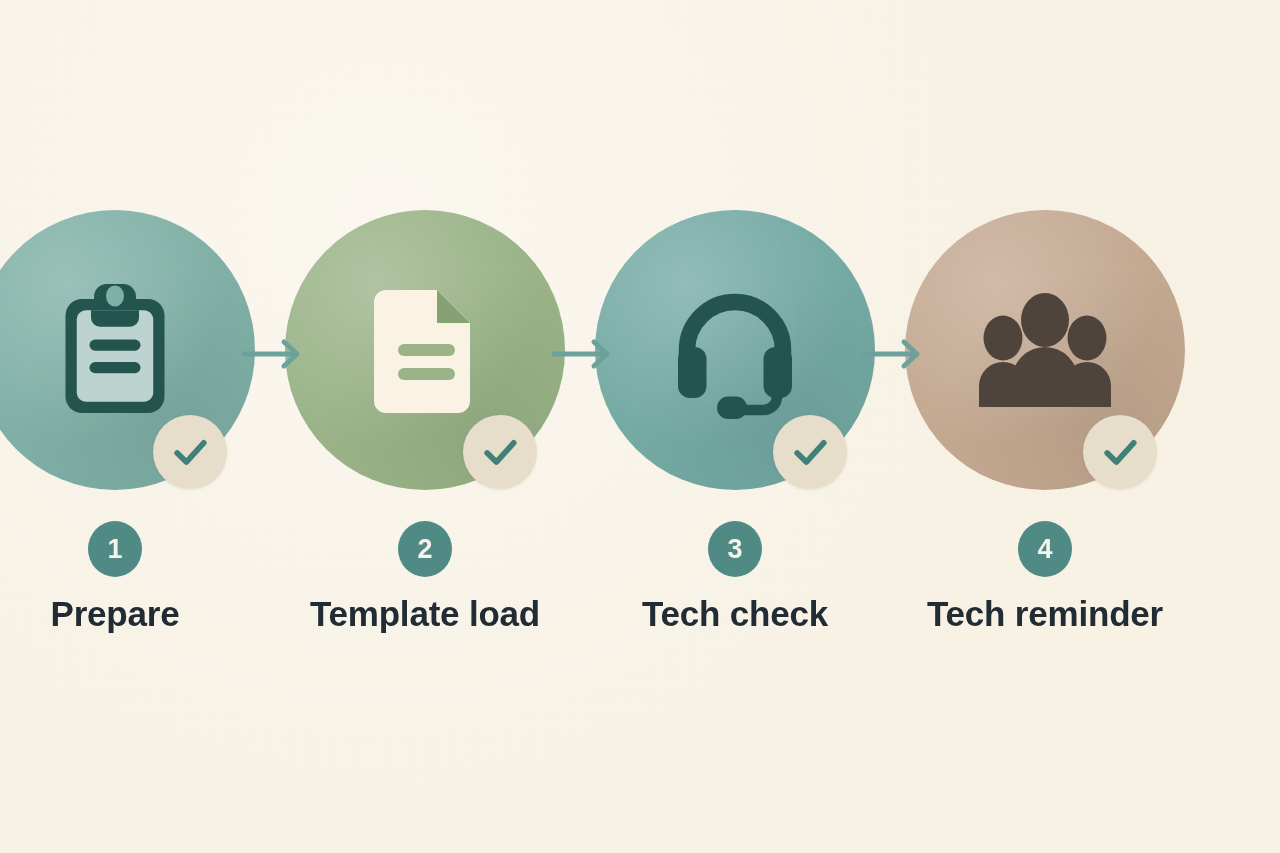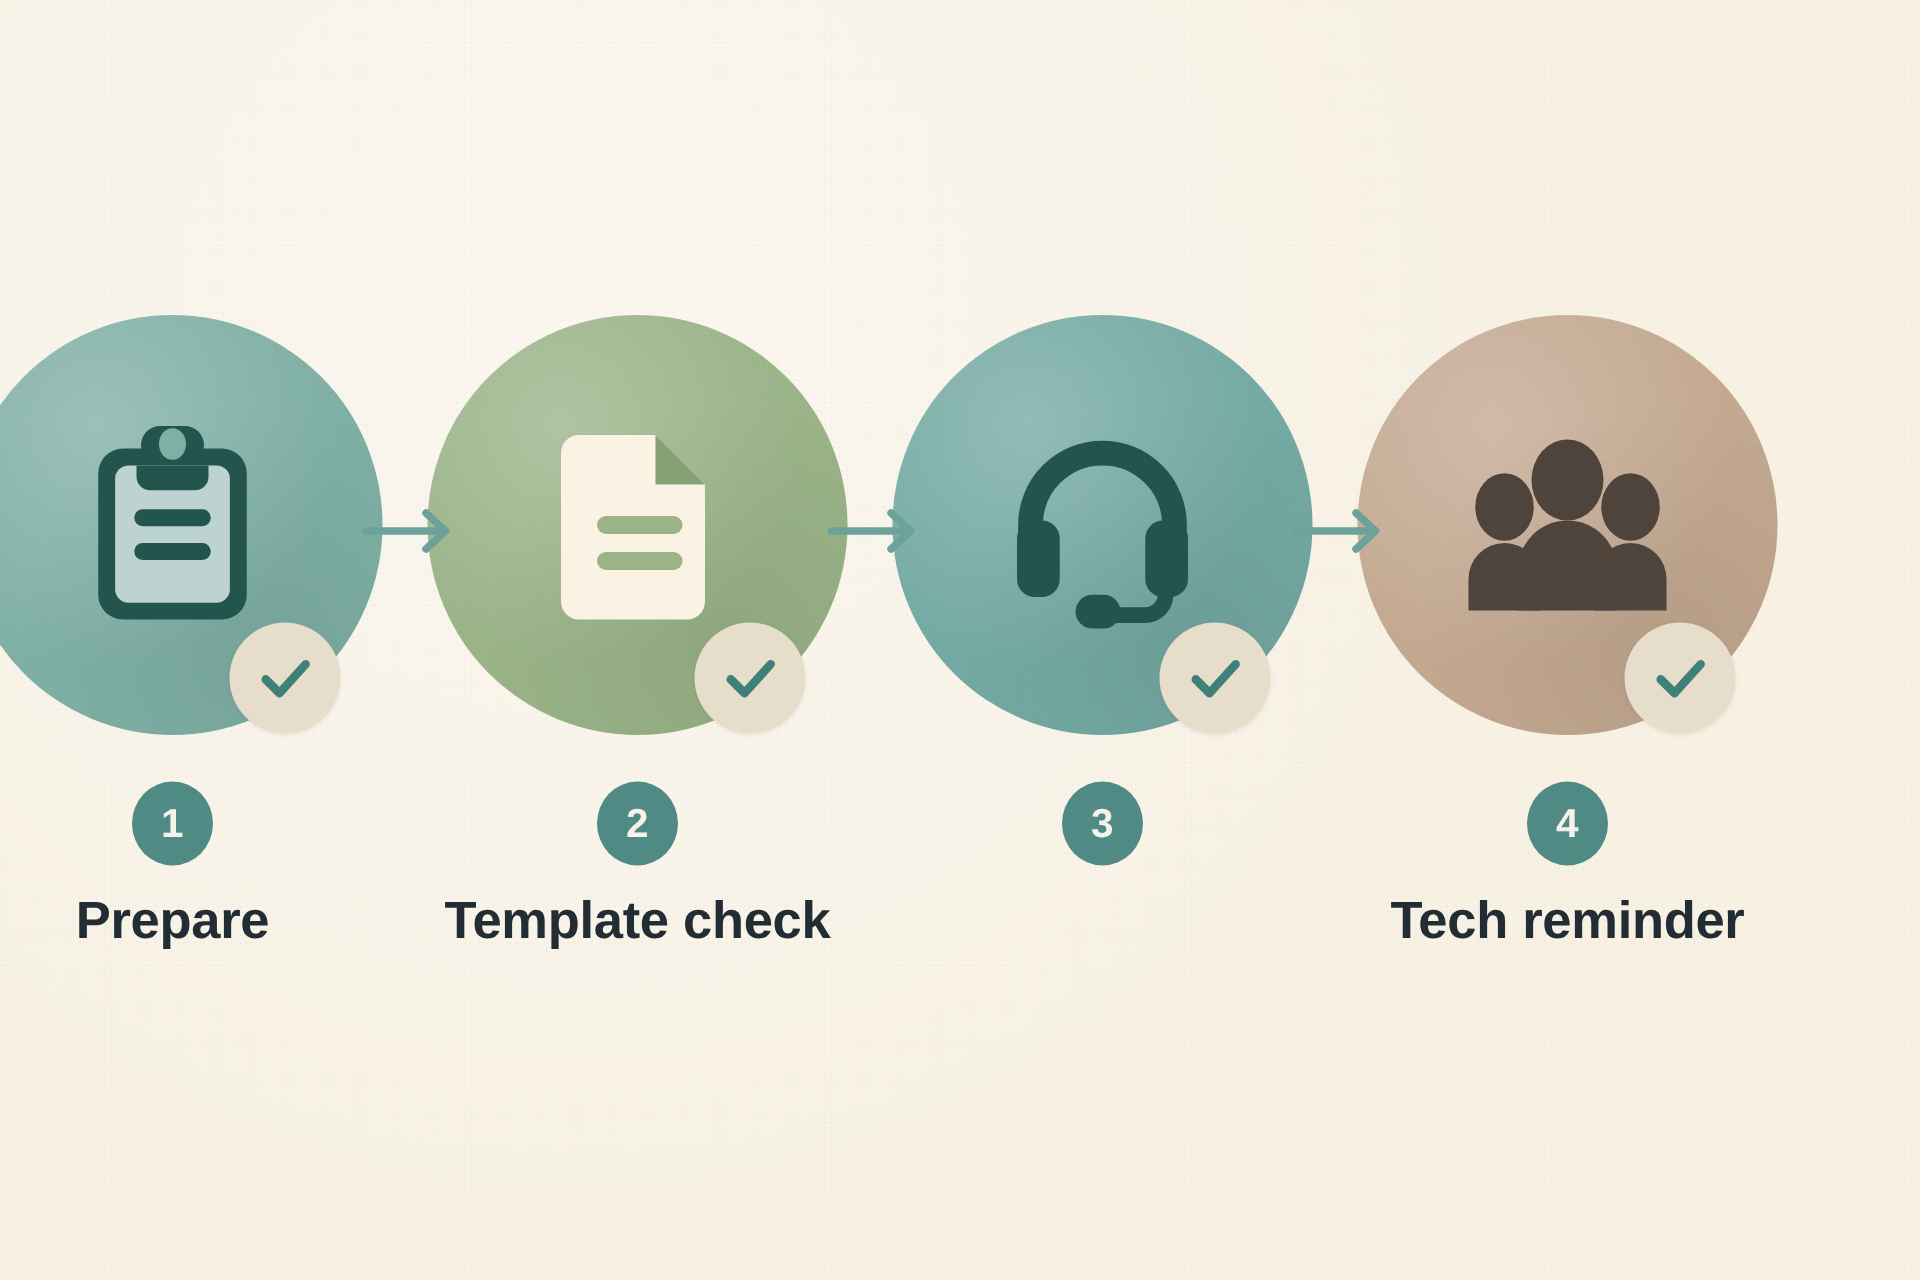--- a/index.html
+++ b/index.html
@@ -187,41 +187,42 @@
         </svg>
       </div>
       <div class="check-badge">
         <svg viewBox="0 0 24 24">
           <path d="M5 12.5 L10 17.5 L19.5 7" fill="none" stroke="#3f8079" stroke-width="3.1" stroke-linecap="round" stroke-linejoin="round"></path>
         </svg>
       </div>
       <div class="num-badge">
         <span>2</span>
       </div>
-      <div class="step-label">Template check</div>
+      <div class="step-label">Template load</div>
     </div>
 
     <div class="step s3">
       <div class="disc" style="background:#74aaa4;">
         <svg class="glyph" viewBox="0 0 100 100">
           <path d="M18 62 v-12 a32 32 0 0 1 64 0 v12" fill="none" stroke="#24544e" stroke-width="11" stroke-linecap="round"></path>
           <rect x="12" y="48" width="19" height="34" rx="8" fill="#24544e"></rect>
           <rect x="69" y="48" width="19" height="34" rx="8" fill="#24544e"></rect>
           <path d="M78 78 v3 a9 9 0 0 1 -9 9 h-14" fill="none" stroke="#24544e" stroke-width="7" stroke-linecap="round"></path>
           <rect x="38" y="81" width="20" height="15" rx="7.5" fill="#24544e"></rect>
         </svg>
       </div>
       <div class="check-badge">
         <svg viewBox="0 0 24 24">
           <path d="M5 12.5 L10 17.5 L19.5 7" fill="none" stroke="#3f8079" stroke-width="3.1" stroke-linecap="round" stroke-linejoin="round"></path>
         </svg>
       </div>
       <div class="num-badge">
         <span>3</span>
       </div>
+      <div class="step-label">Tech check</div>
     </div>
 
     <div class="step s4">
       <div class="disc" style="background:#c4a991;">
         <svg class="glyph" viewBox="0 0 100 100">
           <ellipse cx="22" cy="42" rx="13" ry="15" fill="#4e443b"></ellipse>
           <path d="M6 88 v-14 a16 16 0 0 1 16 -16 a16 16 0 0 1 16 16 v14 z" fill="#4e443b"></path>
           <ellipse cx="78" cy="42" rx="13" ry="15" fill="#4e443b"></ellipse>
           <path d="M62 88 v-14 a16 16 0 0 1 16 -16 a16 16 0 0 1 16 16 v14 z" fill="#4e443b"></path>
           <ellipse cx="50" cy="30" rx="16" ry="18" fill="#4e443b"></ellipse>

